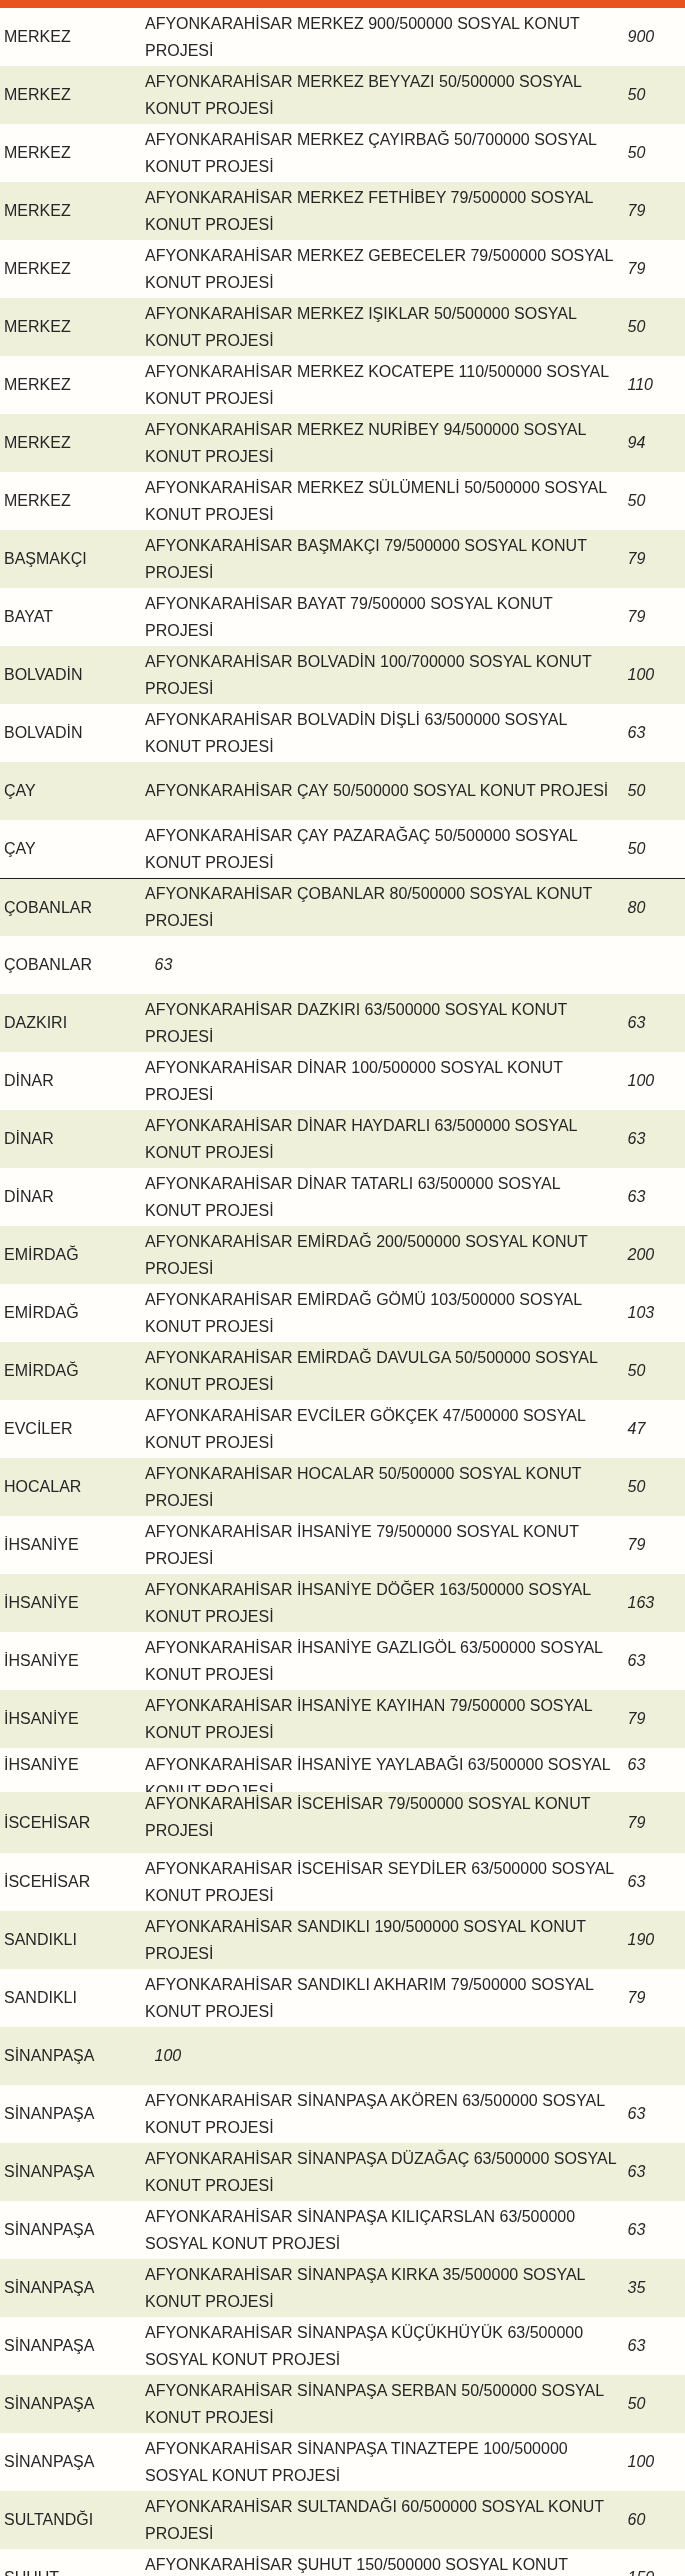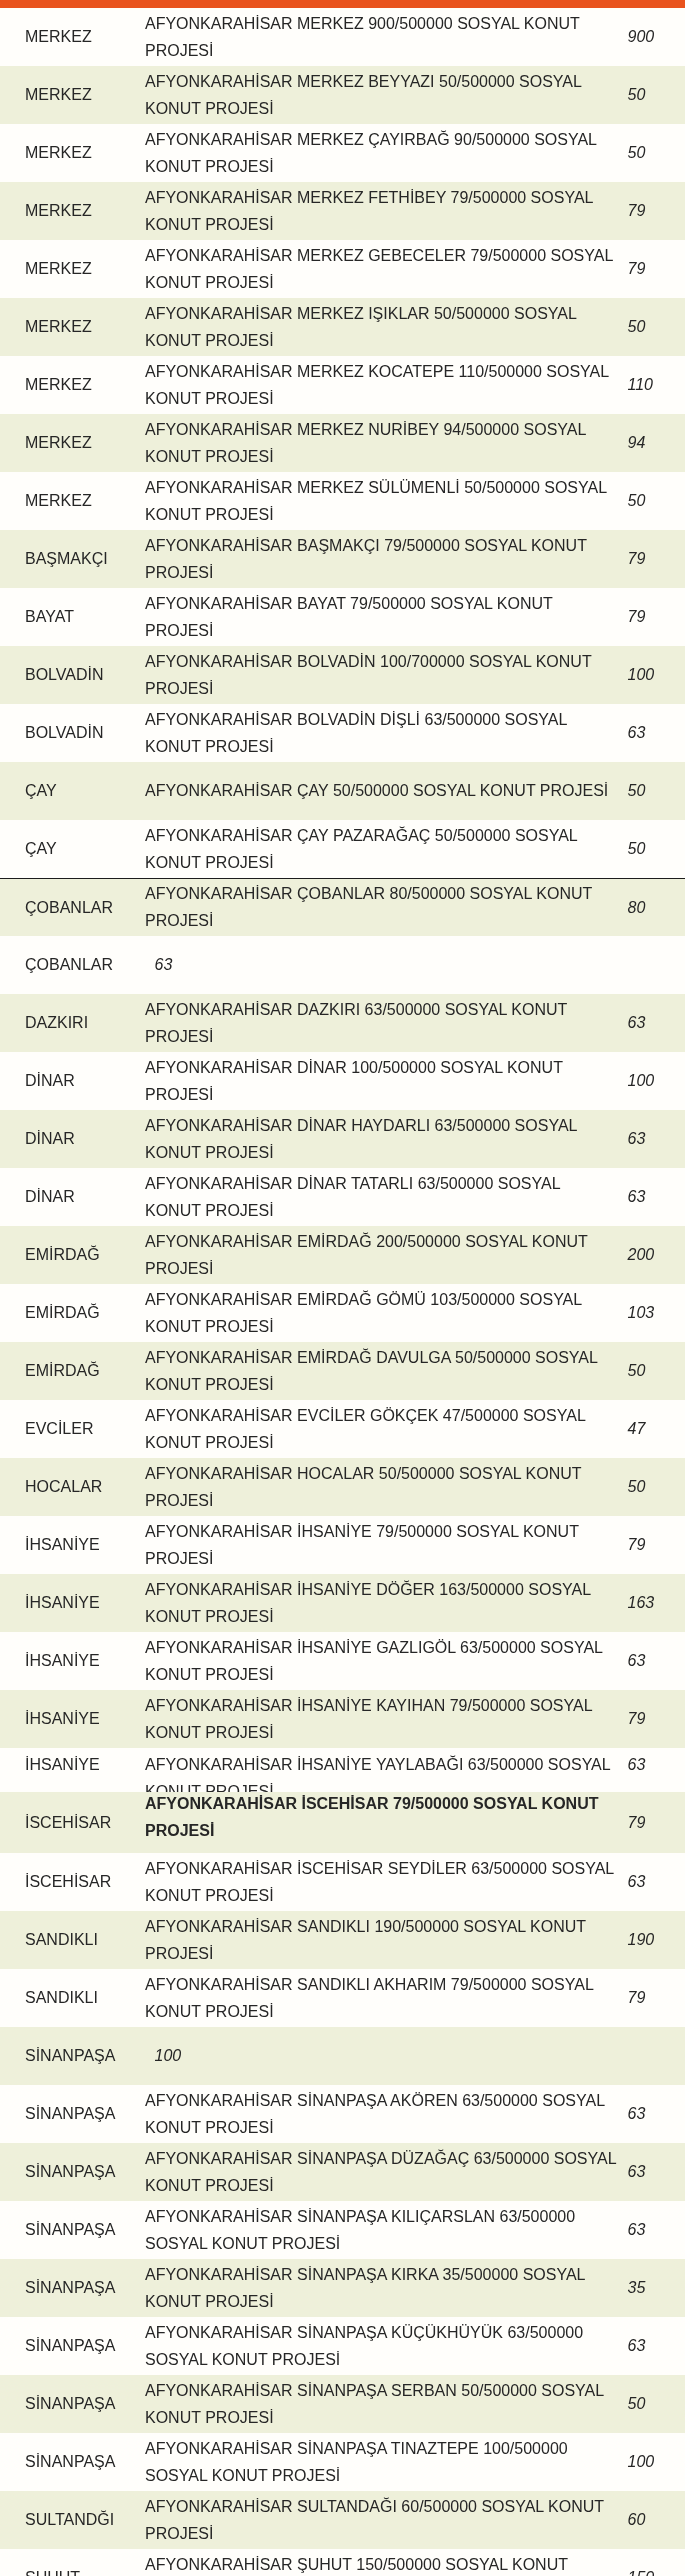--- a/index.html
+++ b/index.html
@@ -35,21 +35,21 @@
   .row.divider-top {
     border-top: 1.9px solid #1c1c1c;
   }
   .cell {
     box-sizing: border-box;
     font-size: 16px;
     line-height: 27px;
   }
   .district {
     flex: 0 0 145px;
-    padding-left: 25px;
+    padding-left: 4px;
   }
   .project {
     flex: 0 0 473px;
   }
   .units {
     flex: 1 1 auto;
     padding-left: 9.5px;
     font-style: italic;
   }
   
@@ -63,42 +63,41 @@
     padding-top: 3.8px;
   }
   
   .row.clip-top {
     height: 61px;
     min-height: 61px;
     overflow: hidden;
   }
   .row.clip-top .project {
     margin-top: -9.5px;
-    font-weight: bold;
   }
 </style>
 </head>
 <body>
 
 <div>
   <div class="top-bar"></div>
   <div class="table" id="rows-container">
       <div class="row">
         <div class="cell district">MERKEZ</div>
         <div class="cell project">AFYONKARAHİSAR MERKEZ 900/500000 SOSYAL KONUT PROJESİ</div>
         <div class="cell units">900</div>
       </div>
       <div class="row beige">
         <div class="cell district">MERKEZ</div>
         <div class="cell project">AFYONKARAHİSAR MERKEZ BEYYAZI 50/500000 SOSYAL KONUT PROJESİ</div>
         <div class="cell units">50</div>
       </div>
       <div class="row">
         <div class="cell district">MERKEZ</div>
-        <div class="cell project">AFYONKARAHİSAR MERKEZ ÇAYIRBAĞ 90/500000 SOSYAL KONUT PROJESİ</div>
+        <div class="cell project">AFYONKARAHİSAR MERKEZ ÇAYIRBAĞ 50/700000 SOSYAL KONUT PROJESİ</div>
         <div class="cell units">50</div>
       </div>
       <div class="row beige">
         <div class="cell district">MERKEZ</div>
         <div class="cell project">AFYONKARAHİSAR MERKEZ FETHİBEY 79/500000 SOSYAL KONUT PROJESİ</div>
         <div class="cell units">79</div>
       </div>
       <div class="row">
         <div class="cell district">MERKEZ</div>
         <div class="cell project">AFYONKARAHİSAR MERKEZ GEBECELER 79/500000 SOSYAL KONUT PROJESİ</div>

